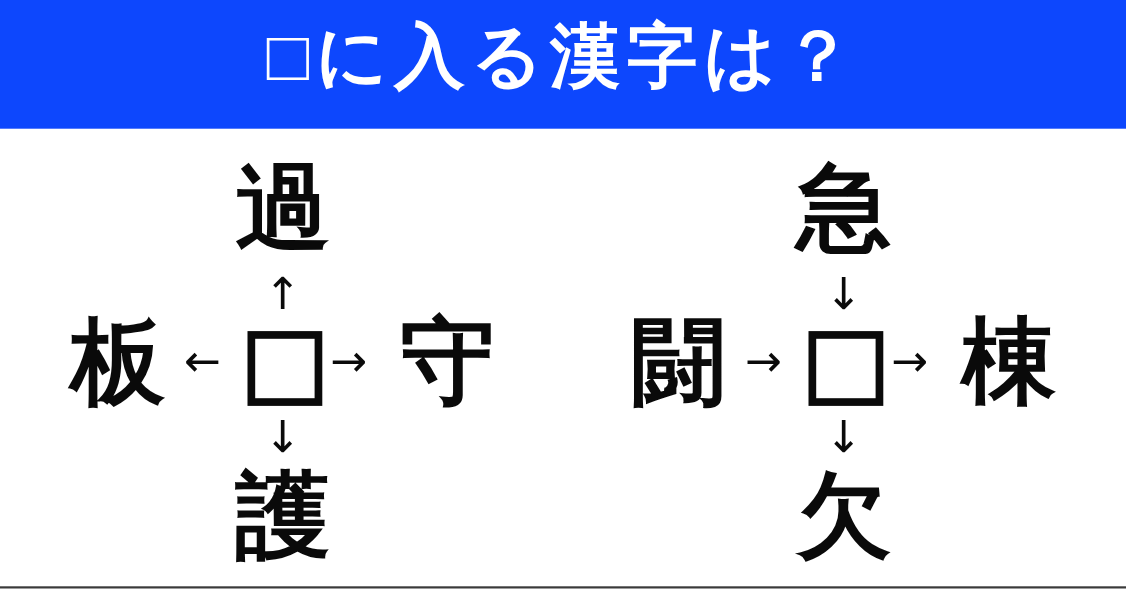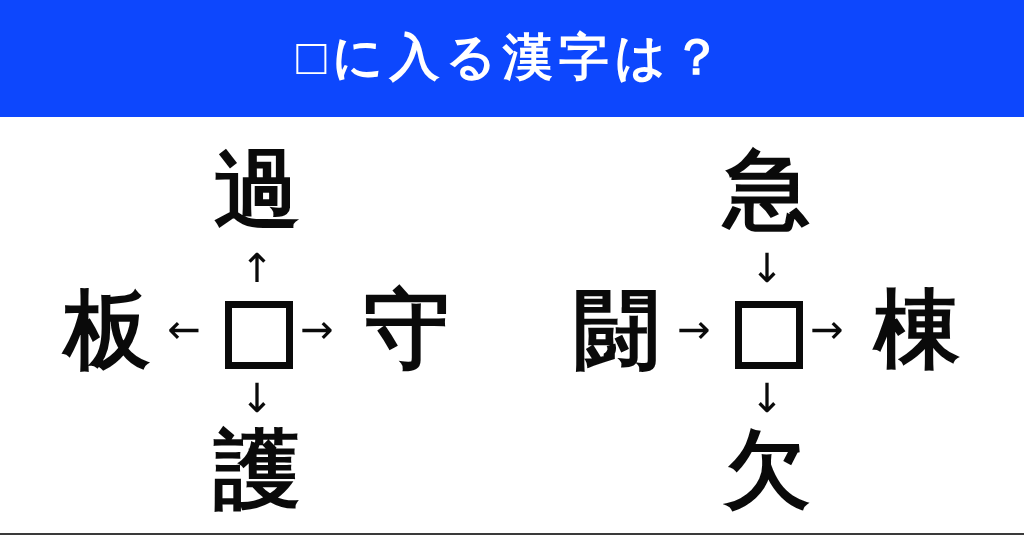--- a/index.html
+++ b/index.html
@@ -23,26 +23,26 @@
     width: 1024px;
     height: 117px;
     background: #0d47fd;
     display: flex;
     align-items: center;
     justify-content: center;
     box-sizing: border-box;
   }
   .header-title {
     color: #ffffff;
-    font-size: 50px;
+    font-size: 64px;
     font-weight: 700;
     letter-spacing: 6px;
     line-height: 1;
     white-space: nowrap;
-    font-family: Liberation Serif, serif;
+    font-family: Liberation Mono, monospace;
     padding-bottom: 4px;
   }
 
   
   .puzzle-area {
     position: absolute;
     left: 0;
     top: 117px;
     width: 1024px;
     height: 415px;

